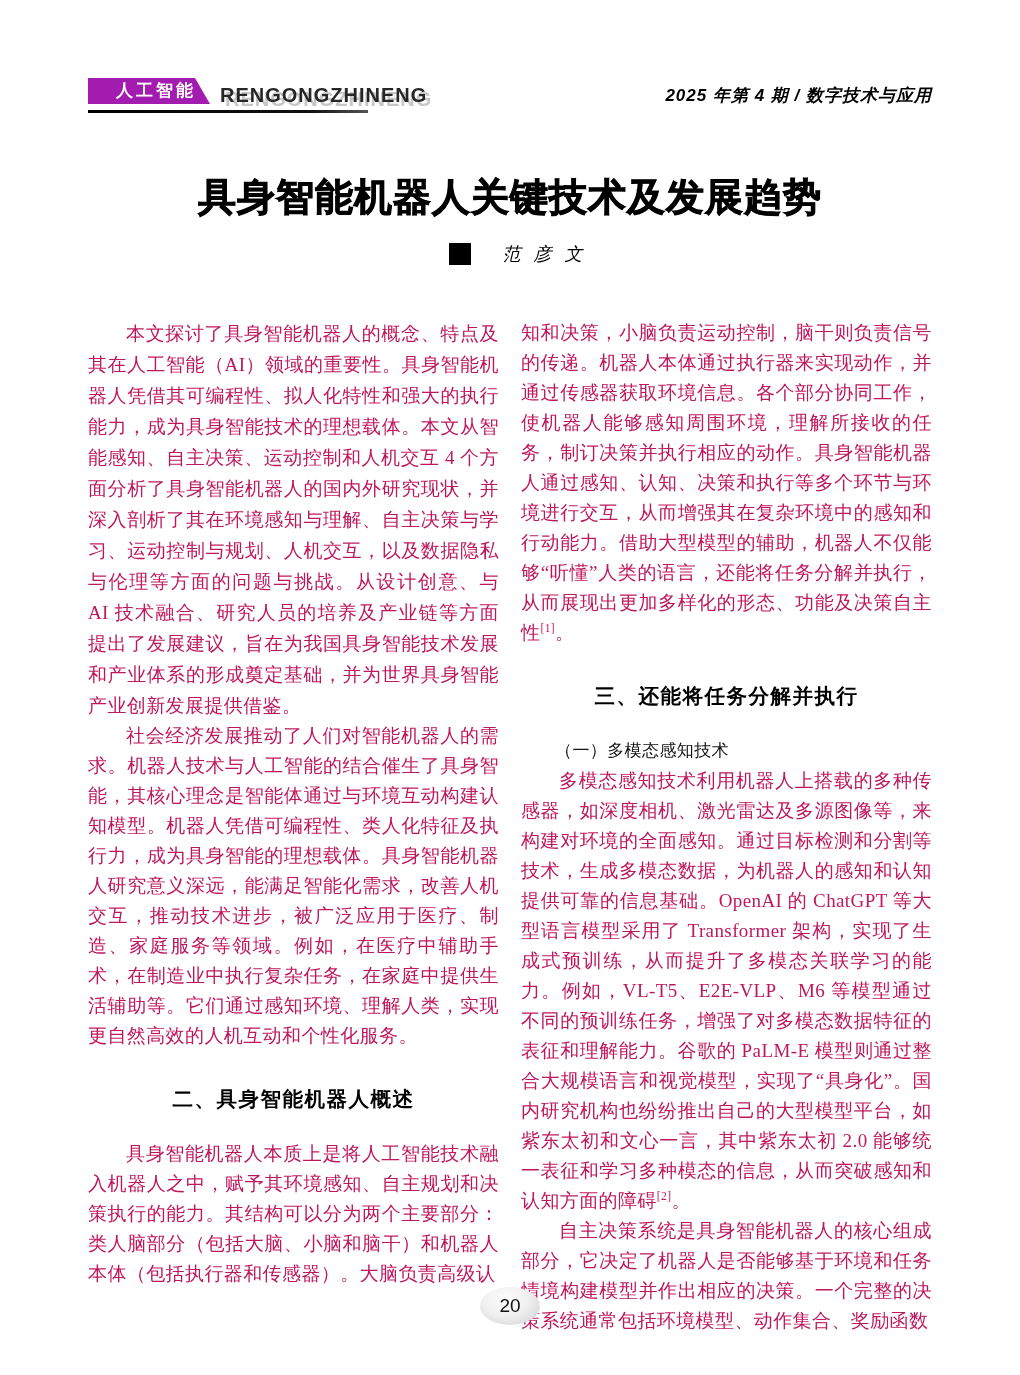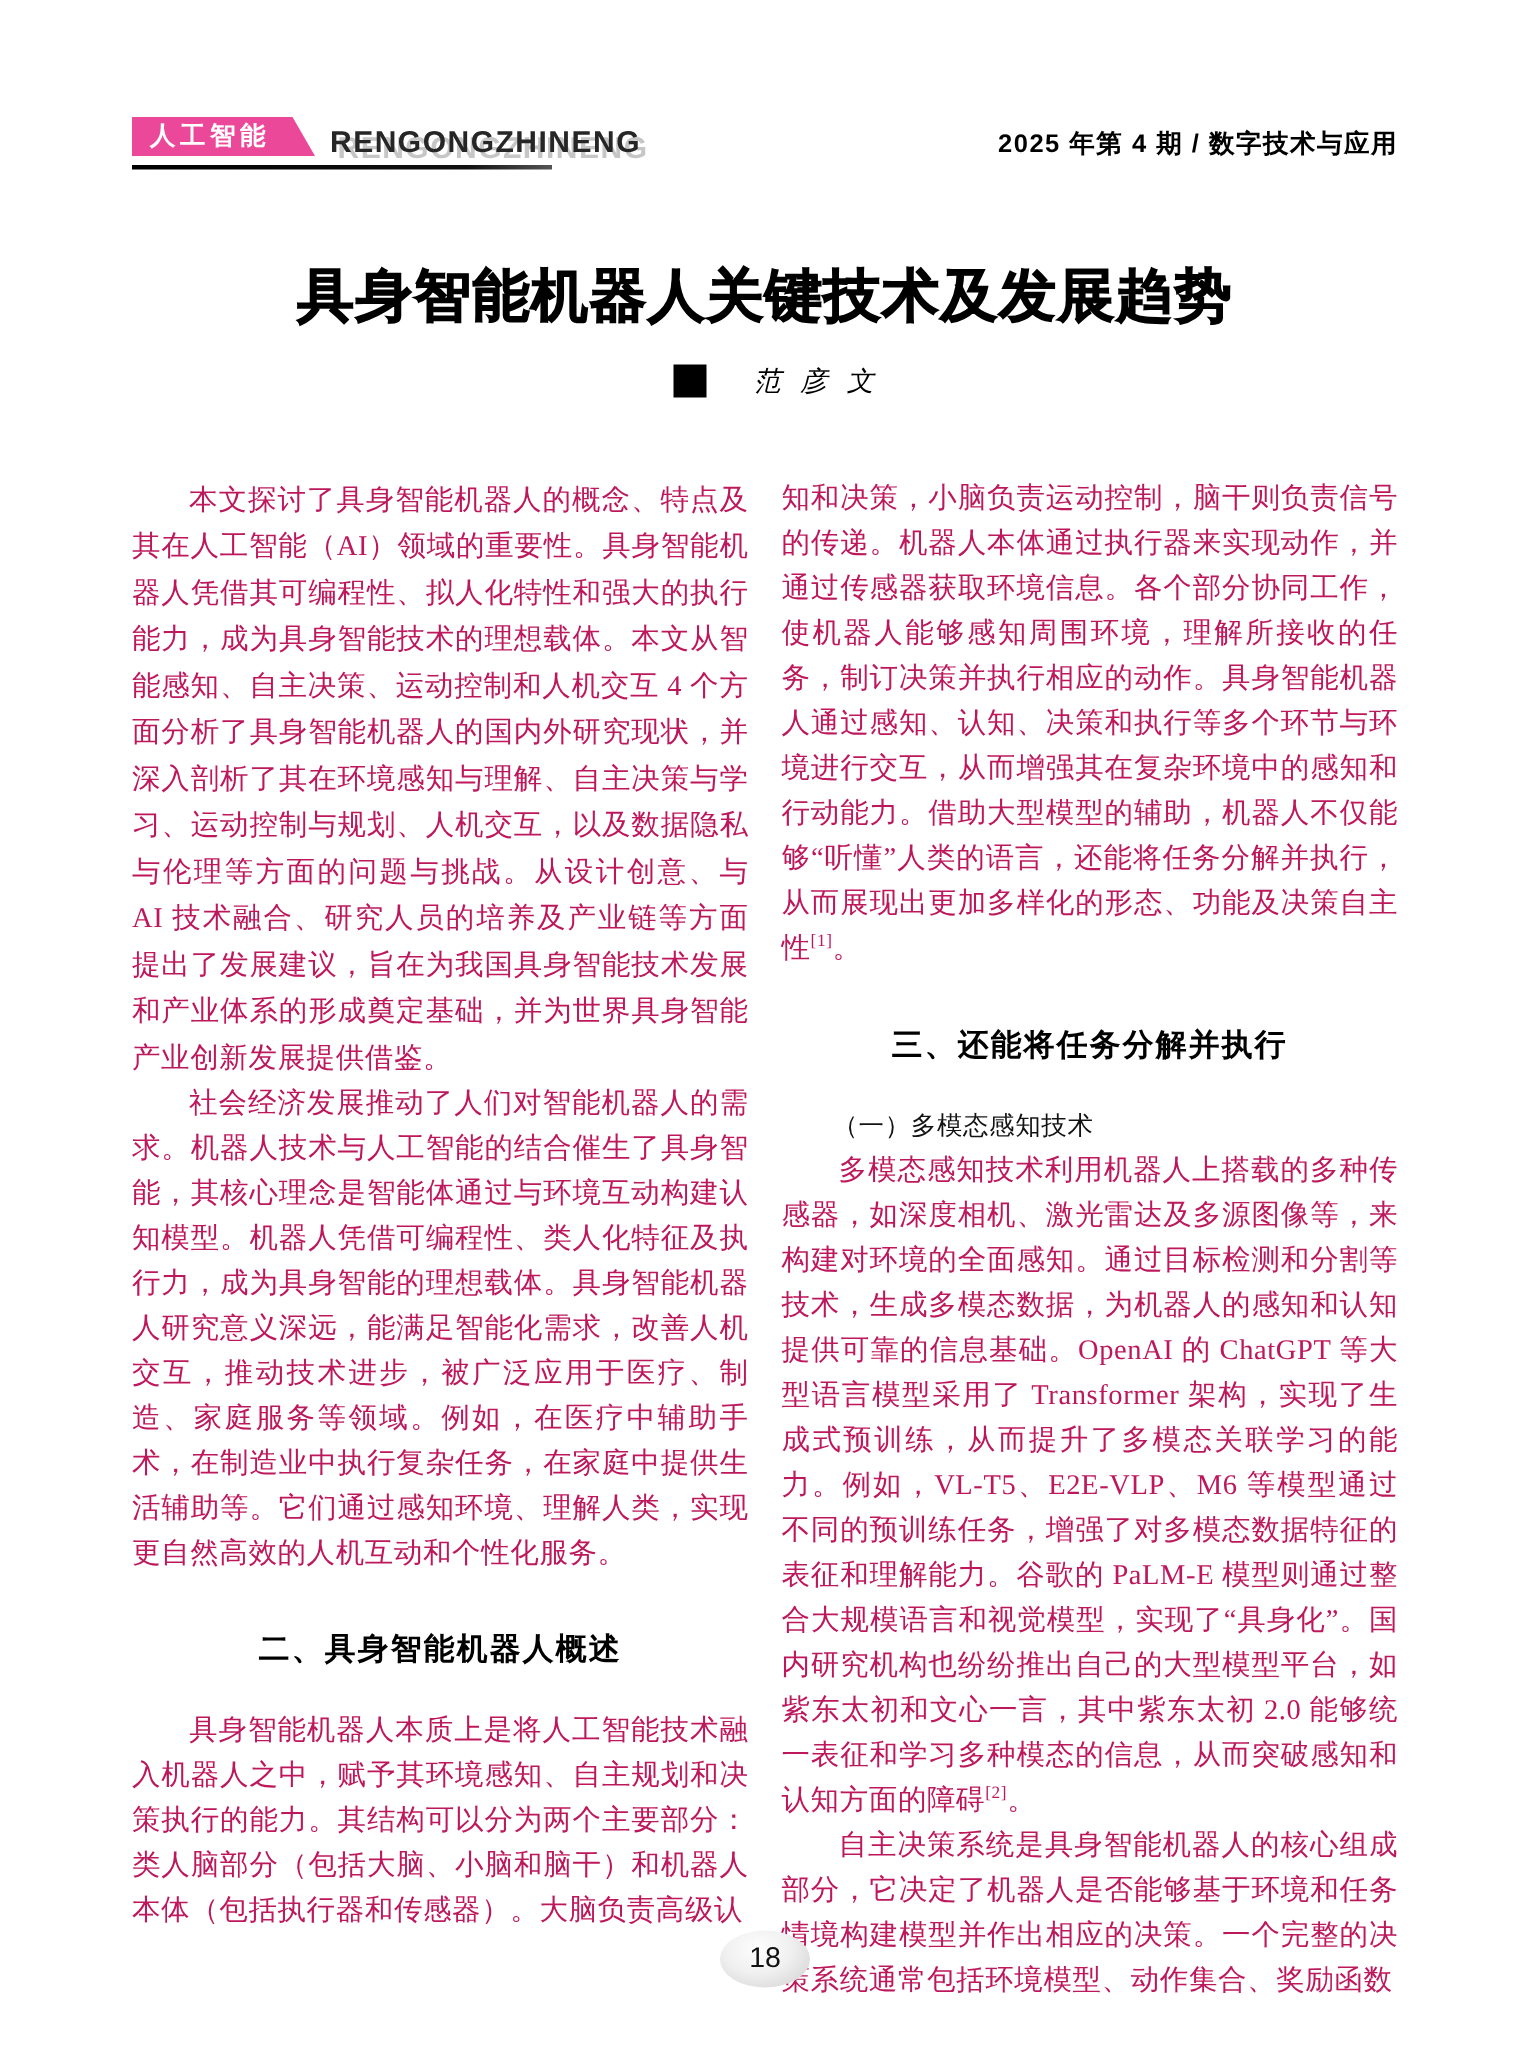--- a/index.html
+++ b/index.html
@@ -21,30 +21,30 @@
     top: 78px;
     left: 88px;
     right: 88px;
     display: flex;
     justify-content: space-between;
     align-items: flex-start;
   }
   .brand { width: 280px; }
   .brand-row { display: flex; align-items: flex-start; }
   .logo-badge {
-    background: #ec4899;
+    background: #a21caf;
     color: #ffffff;
     font-family: Liberation Serif, serif;
     font-weight: bold;
     font-size: 17px;
     letter-spacing: 3px;
     width: 122px;
     height: 26px;
     line-height: 26px;
-    padding-left: 12px;
+    padding-left: 28px;
     clip-path: polygon(0 0, calc(100% - 15px) 0, 100% 100%, 0 100%);
     flex: 0 0 auto;
   }
   .pinyin {
     position: relative;
     margin-left: 10px;
     margin-top: 6px;
     font-family: "Liberation Sans", sans-serif;
     font-weight: bold;
     font-size: 20px;
@@ -62,20 +62,21 @@
   .header-rule {
     margin-top: 3px;
     height: 3px;
     width: 280px;
     background: linear-gradient(to right, #000 0%, #111 80%, #555 100%);
   }
   .issue-info {
     margin-top: 6px;
     font-family: "Liberation Sans", sans-serif;
     font-weight: 800;
+    font-style: italic;
     font-size: 17px;
     letter-spacing: 1px;
     color: #000000;
     white-space: nowrap;
   }
 
   
   .article-title {
     position: absolute;
     top: 172px;
@@ -218,16 +219,16 @@
       <p class="no-indent"><span>知和决策，小脑负责运动控制，脑干则负责信号的传递。机器人本体通过执行器来实现动作，并通过传感器获取环境信息。各个部分协同工作，使机器人能够感知周围环境，理解所接收的任务，制订决策并执行相应的动作。具身智能机器人通过感知、认知、决策和执行等多个环节与环境进行交互，从而增强其在复杂环境中的感知和行动能力。借助大型模型的辅助，机器人不仅能够“听懂”人类的语言，还能将任务分解并执行，从而展现出更加多样化的形态、功能及决策自主性</span><sup class="cite">[1]</sup><span>。</span></p>
       <h2>三、还能将任务分解并执行</h2>
       <h3>（一）多模态感知技术</h3>
       <p><span>多模态感知技术利用机器人上搭载的多种传感器，如深度相机、激光雷达及多源图像等，来构建对环境的全面感知。通过目标检测和分割等技术，生成多模态数据，为机器人的感知和认知提供可靠的信息基础。OpenAI 的 ChatGPT 等大型语言模型采用了 Transformer 架构，实现了生成式预训练，从而提升了多模态关联学习的能力。例如，VL-T5、E2E-VLP、M6 等模型通过不同的预训练任务，增强了对多模态数据特征的表征和理解能力。谷歌的 PaLM-E 模型则通过整合大规模语言和视觉模型，实现了“具身化”。国内研究机构也纷纷推出自己的大型模型平台，如紫东太初和文心一言，其中紫东太初 2.0 能够统一表征和学习多种模态的信息，从而突破感知和认知方面的障碍</span><sup class="cite">[2]</sup><span>。</span></p>
       <p>自主决策系统是具身智能机器人的核心组成部分，它决定了机器人是否能够基于环境和任务情境构建模型并作出相应的决策。一个完整的决策系统通常包括环境模型、动作集合、奖励函数</p>
     </section>
 
   </main>
 
   <footer class="page-footer">
-    <div class="page-number-badge">18</div>
+    <div class="page-number-badge">20</div>
   </footer>
 
 </div>
 
 </body></html>

